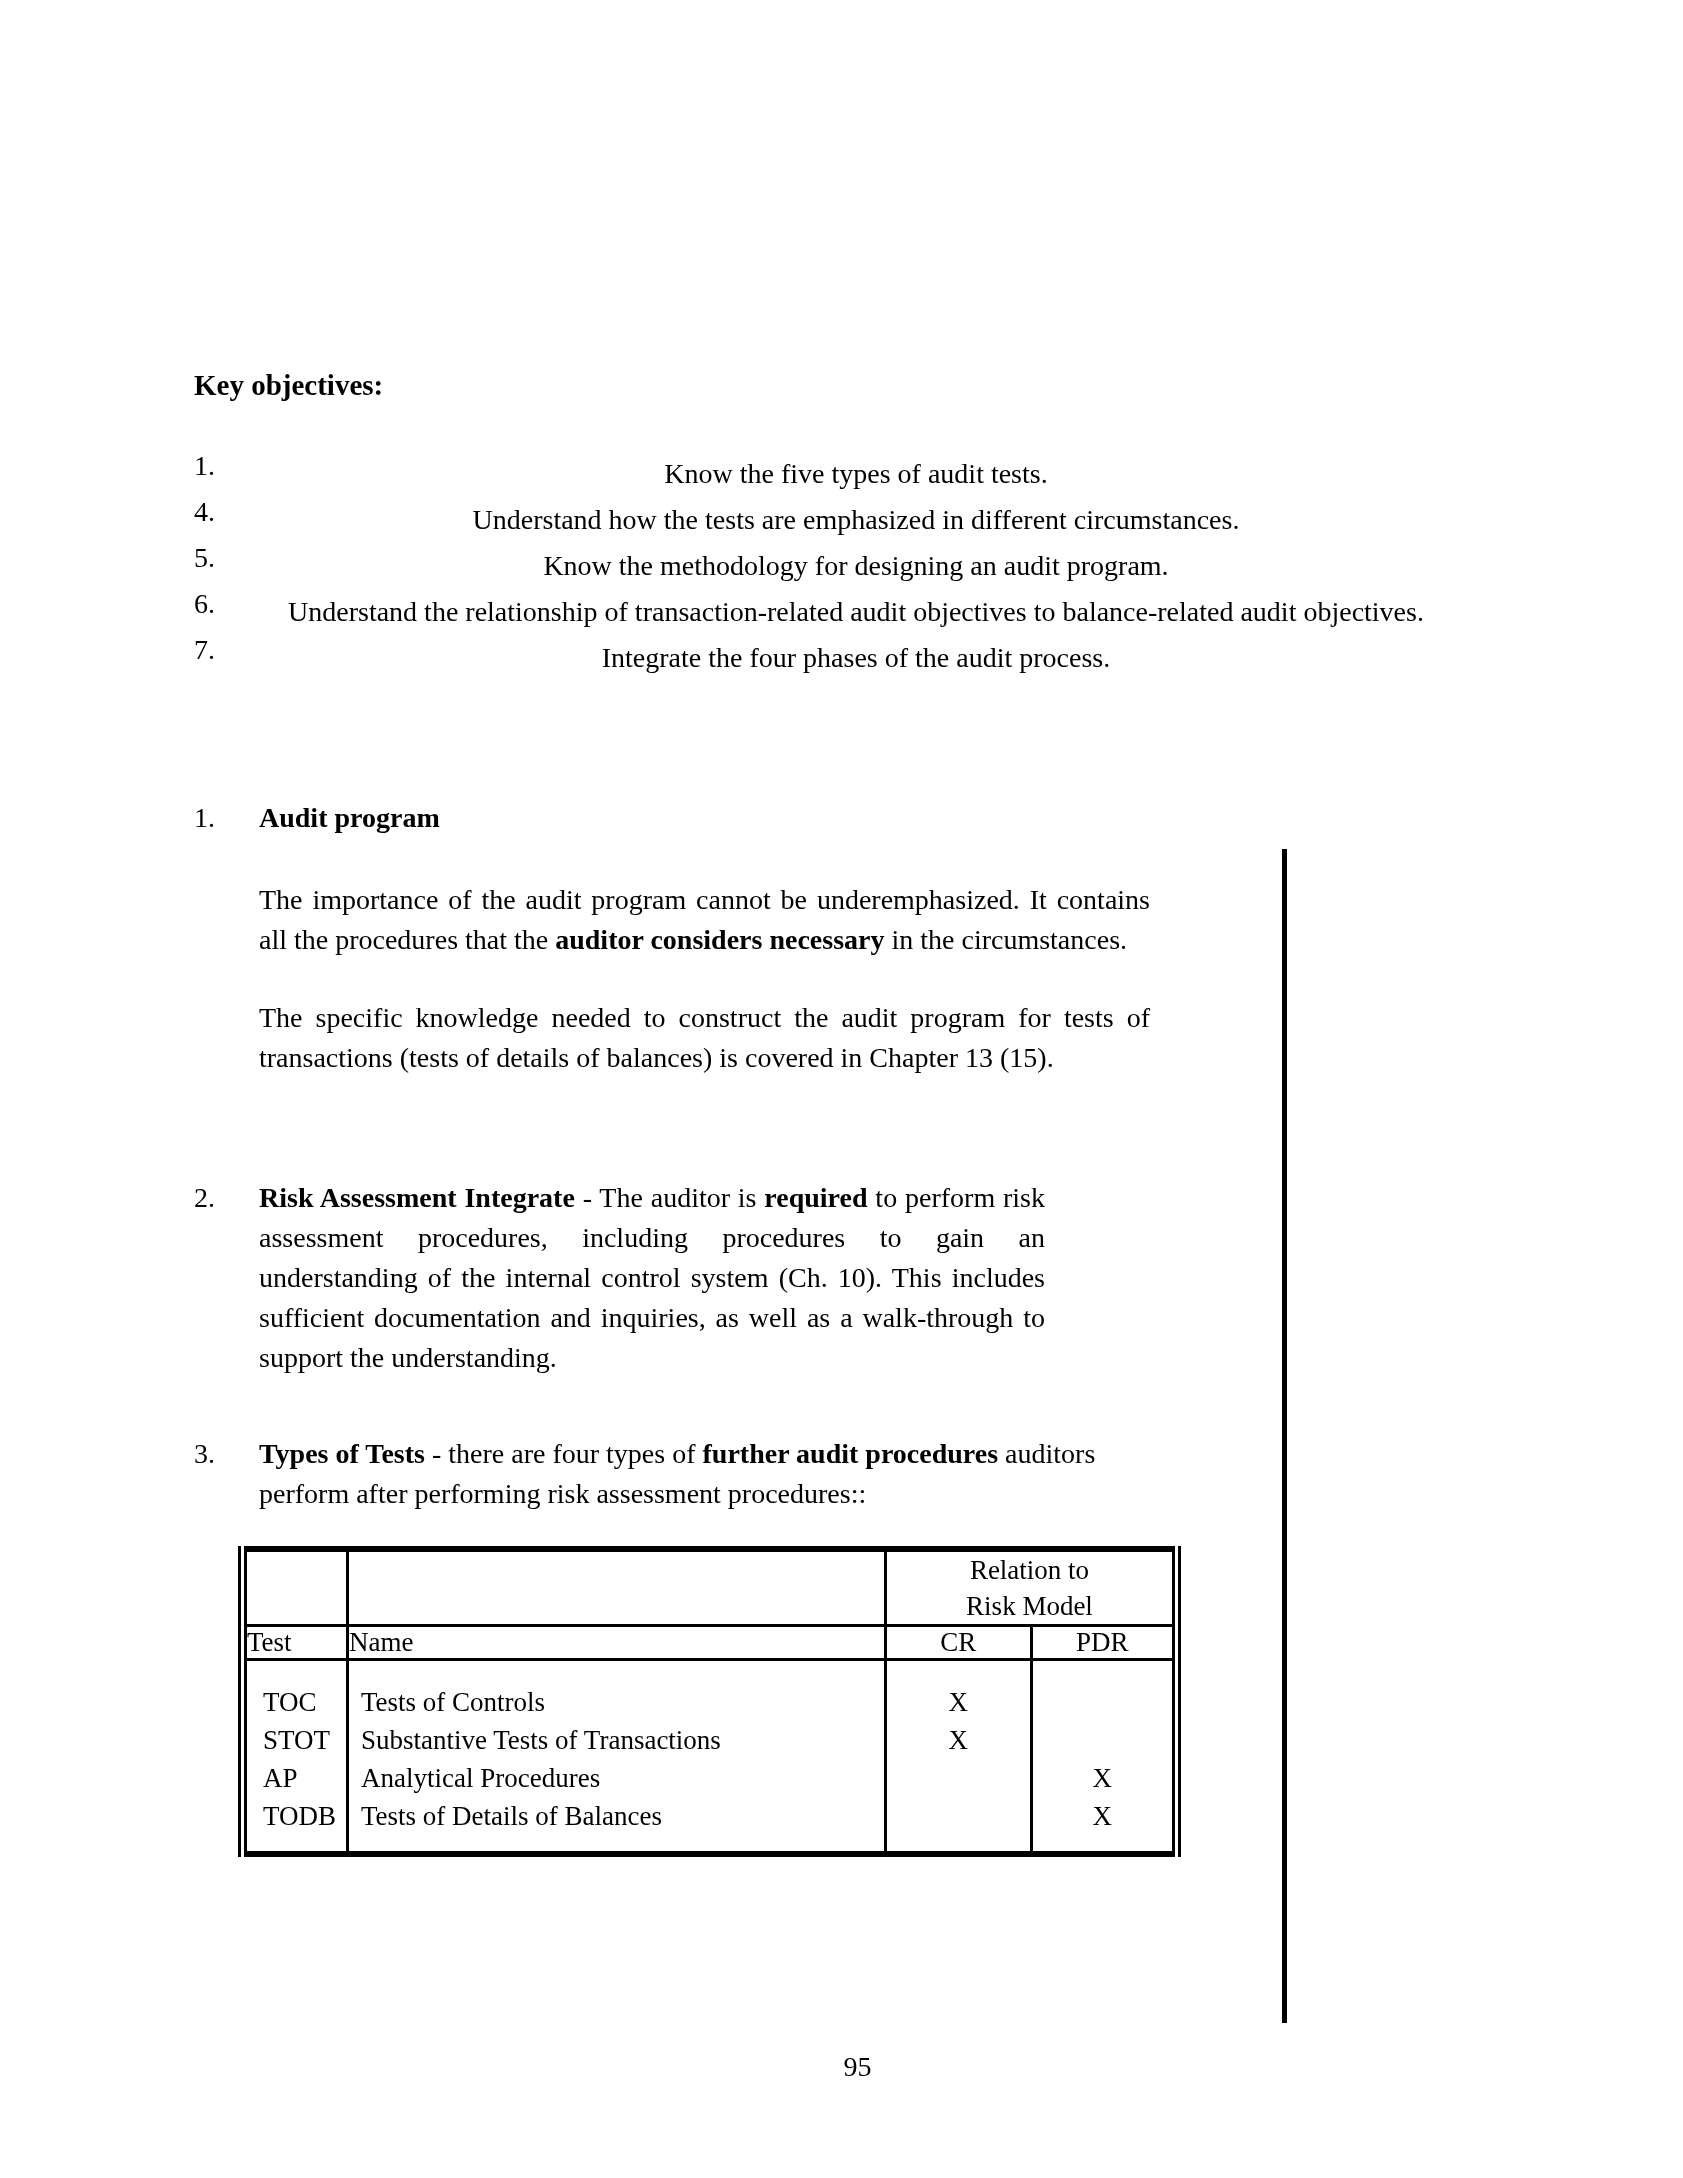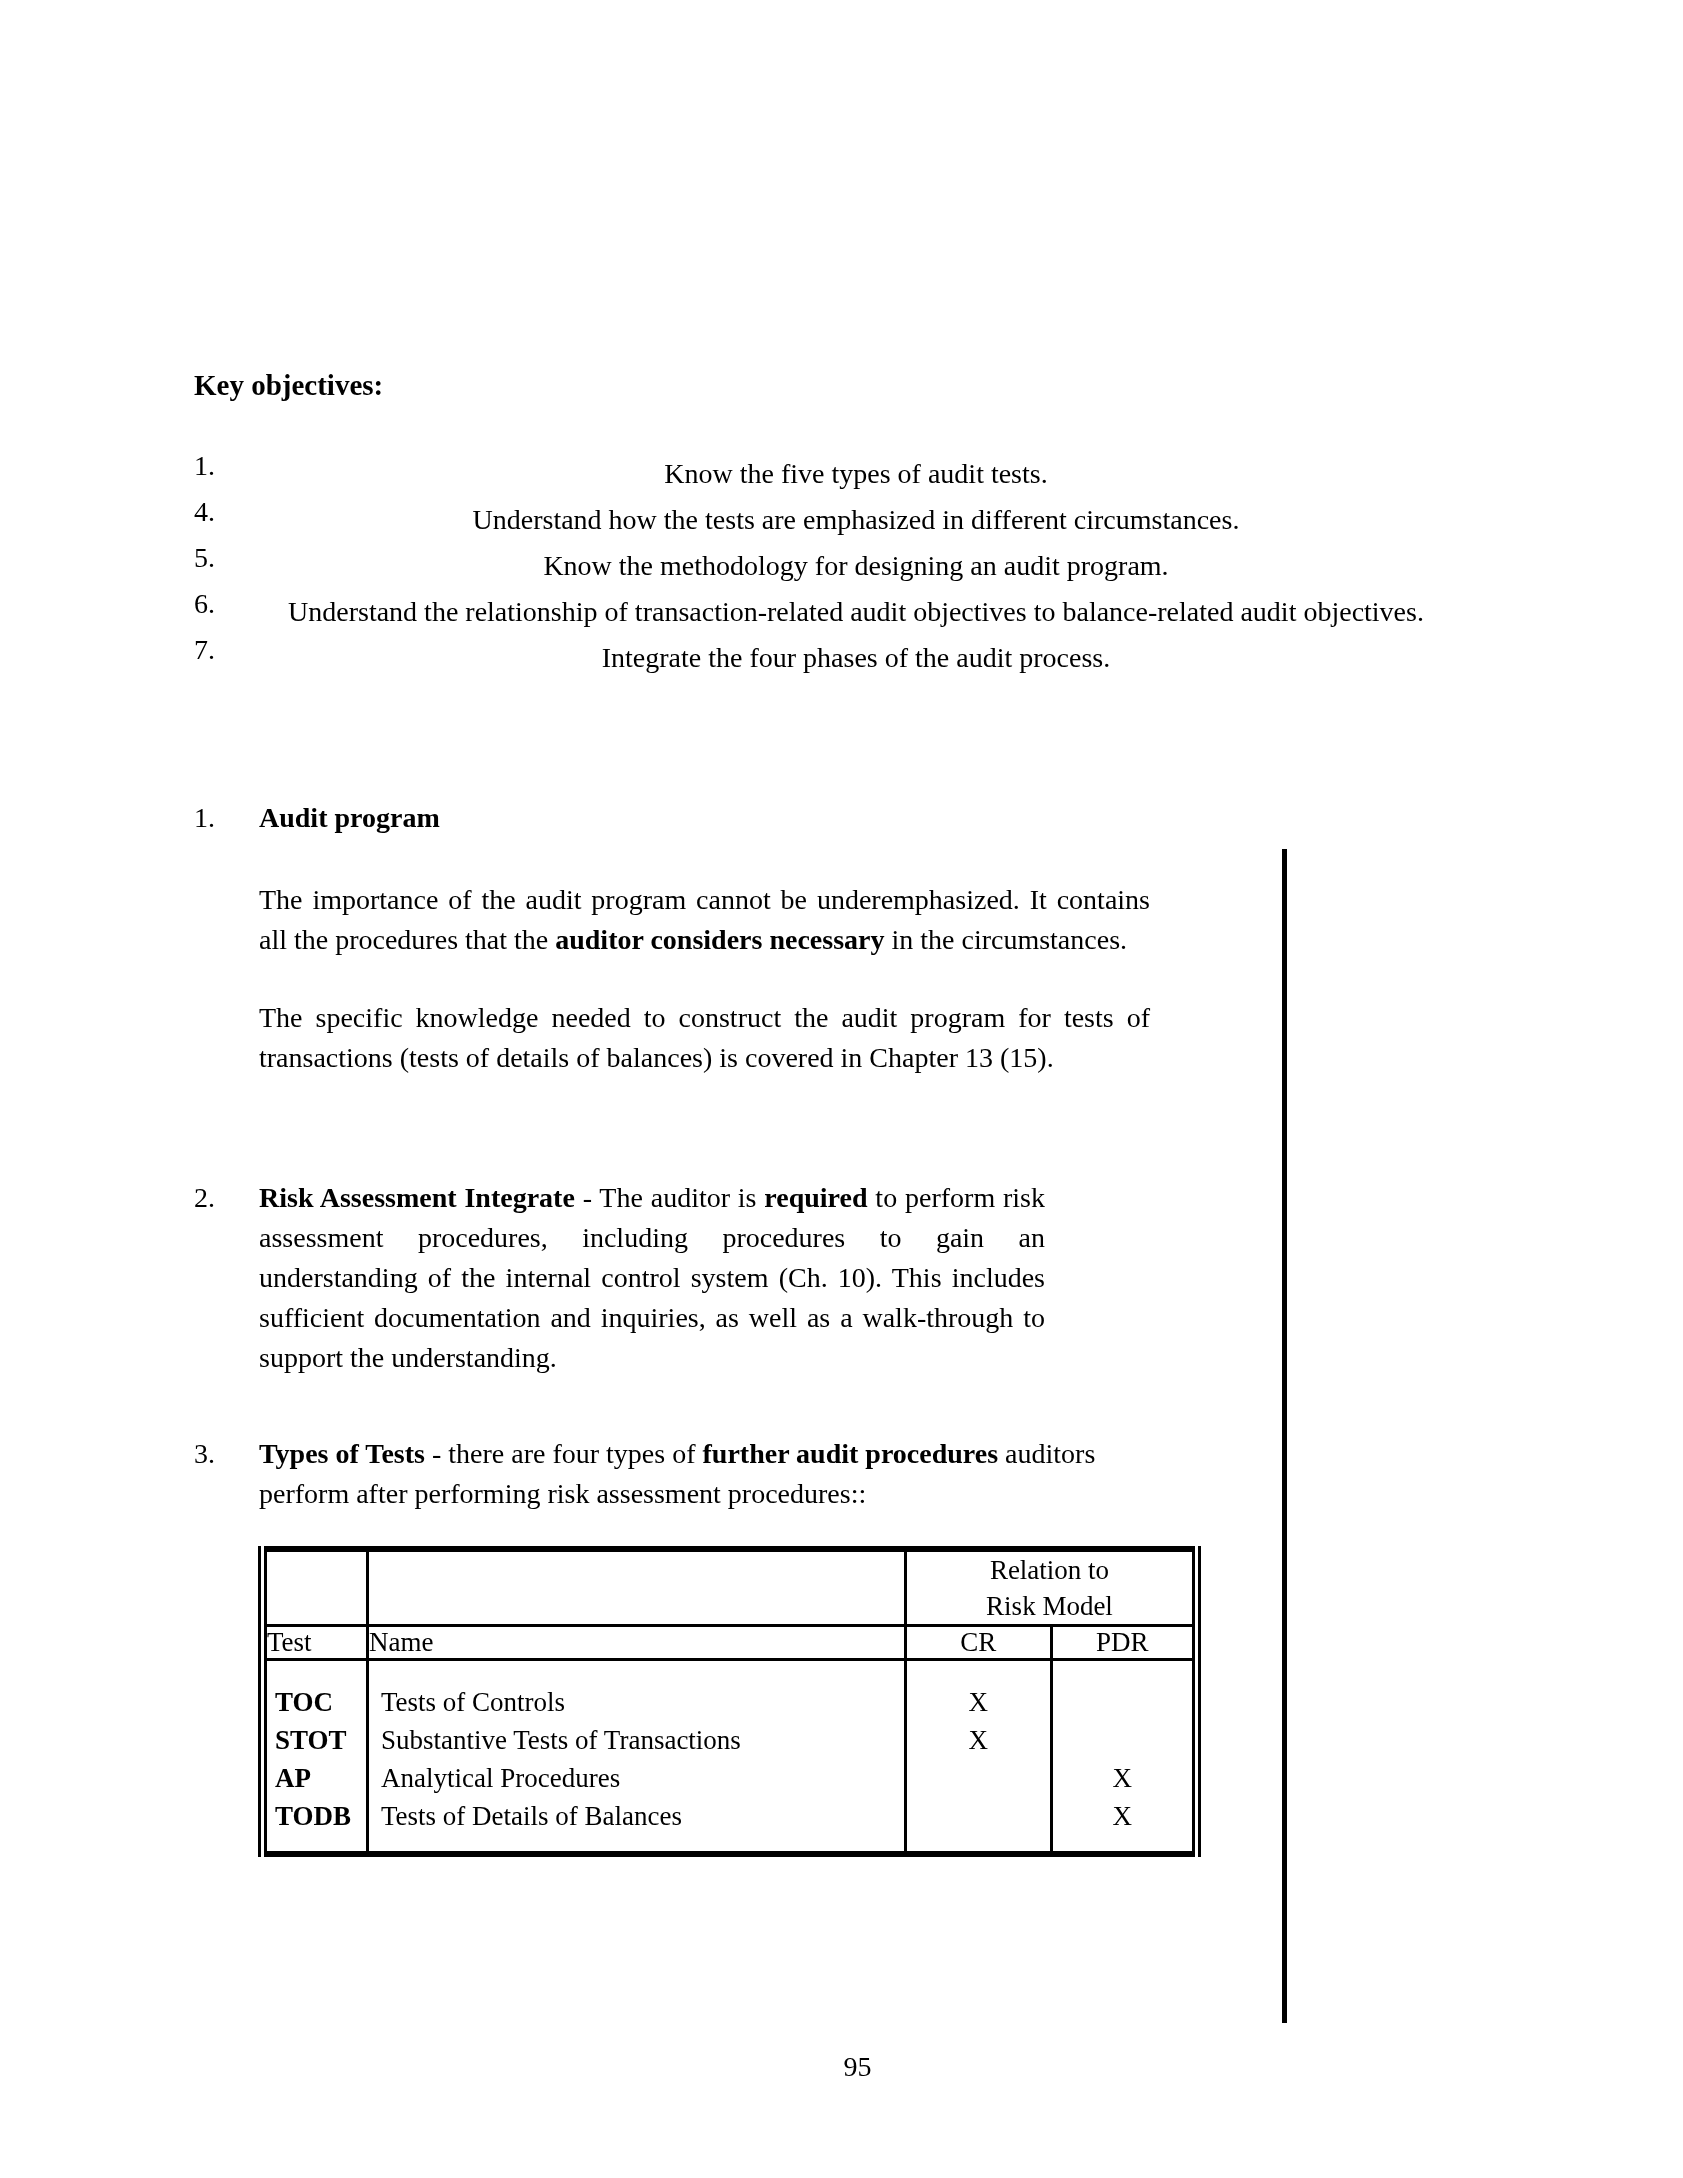--- a/index.html
+++ b/index.html
@@ -112,21 +112,21 @@
     left: 1282px;
     top: 849px;
     width: 5px;
     height: 1174px;
     background: #000000;
   }
 
   
   .tbl-wrap {
     position: absolute;
-    left: 258px;
+    left: 238px;
     top: 1546px;
     width: 972px;
   }
   table.types {
     border-collapse: collapse;
     width: 943px;
     font-size: 27px;
     table-layout: fixed;
   }
   table.types td, table.types th {
@@ -163,21 +163,21 @@
 
   .body-cell {
     padding: 0;
     vertical-align: top;
   }
   .stack {
     line-height: 38px;
     padding-top: 22px;
     padding-bottom: 16px;
   }
-  .stack.abbr { font-weight: bold; padding-left: 8px; }
+  .stack.abbr { font-weight: normal; padding-left: 16px; }
   .stack.nm   { padding-left: 12px; }
   .stack.mark { text-align: center; }
   .stack .ln { height: 38px; }
 
   
   .page-number {
     position: absolute;
     top: 2051px;
     left: 16px;
     width: 1683px;

